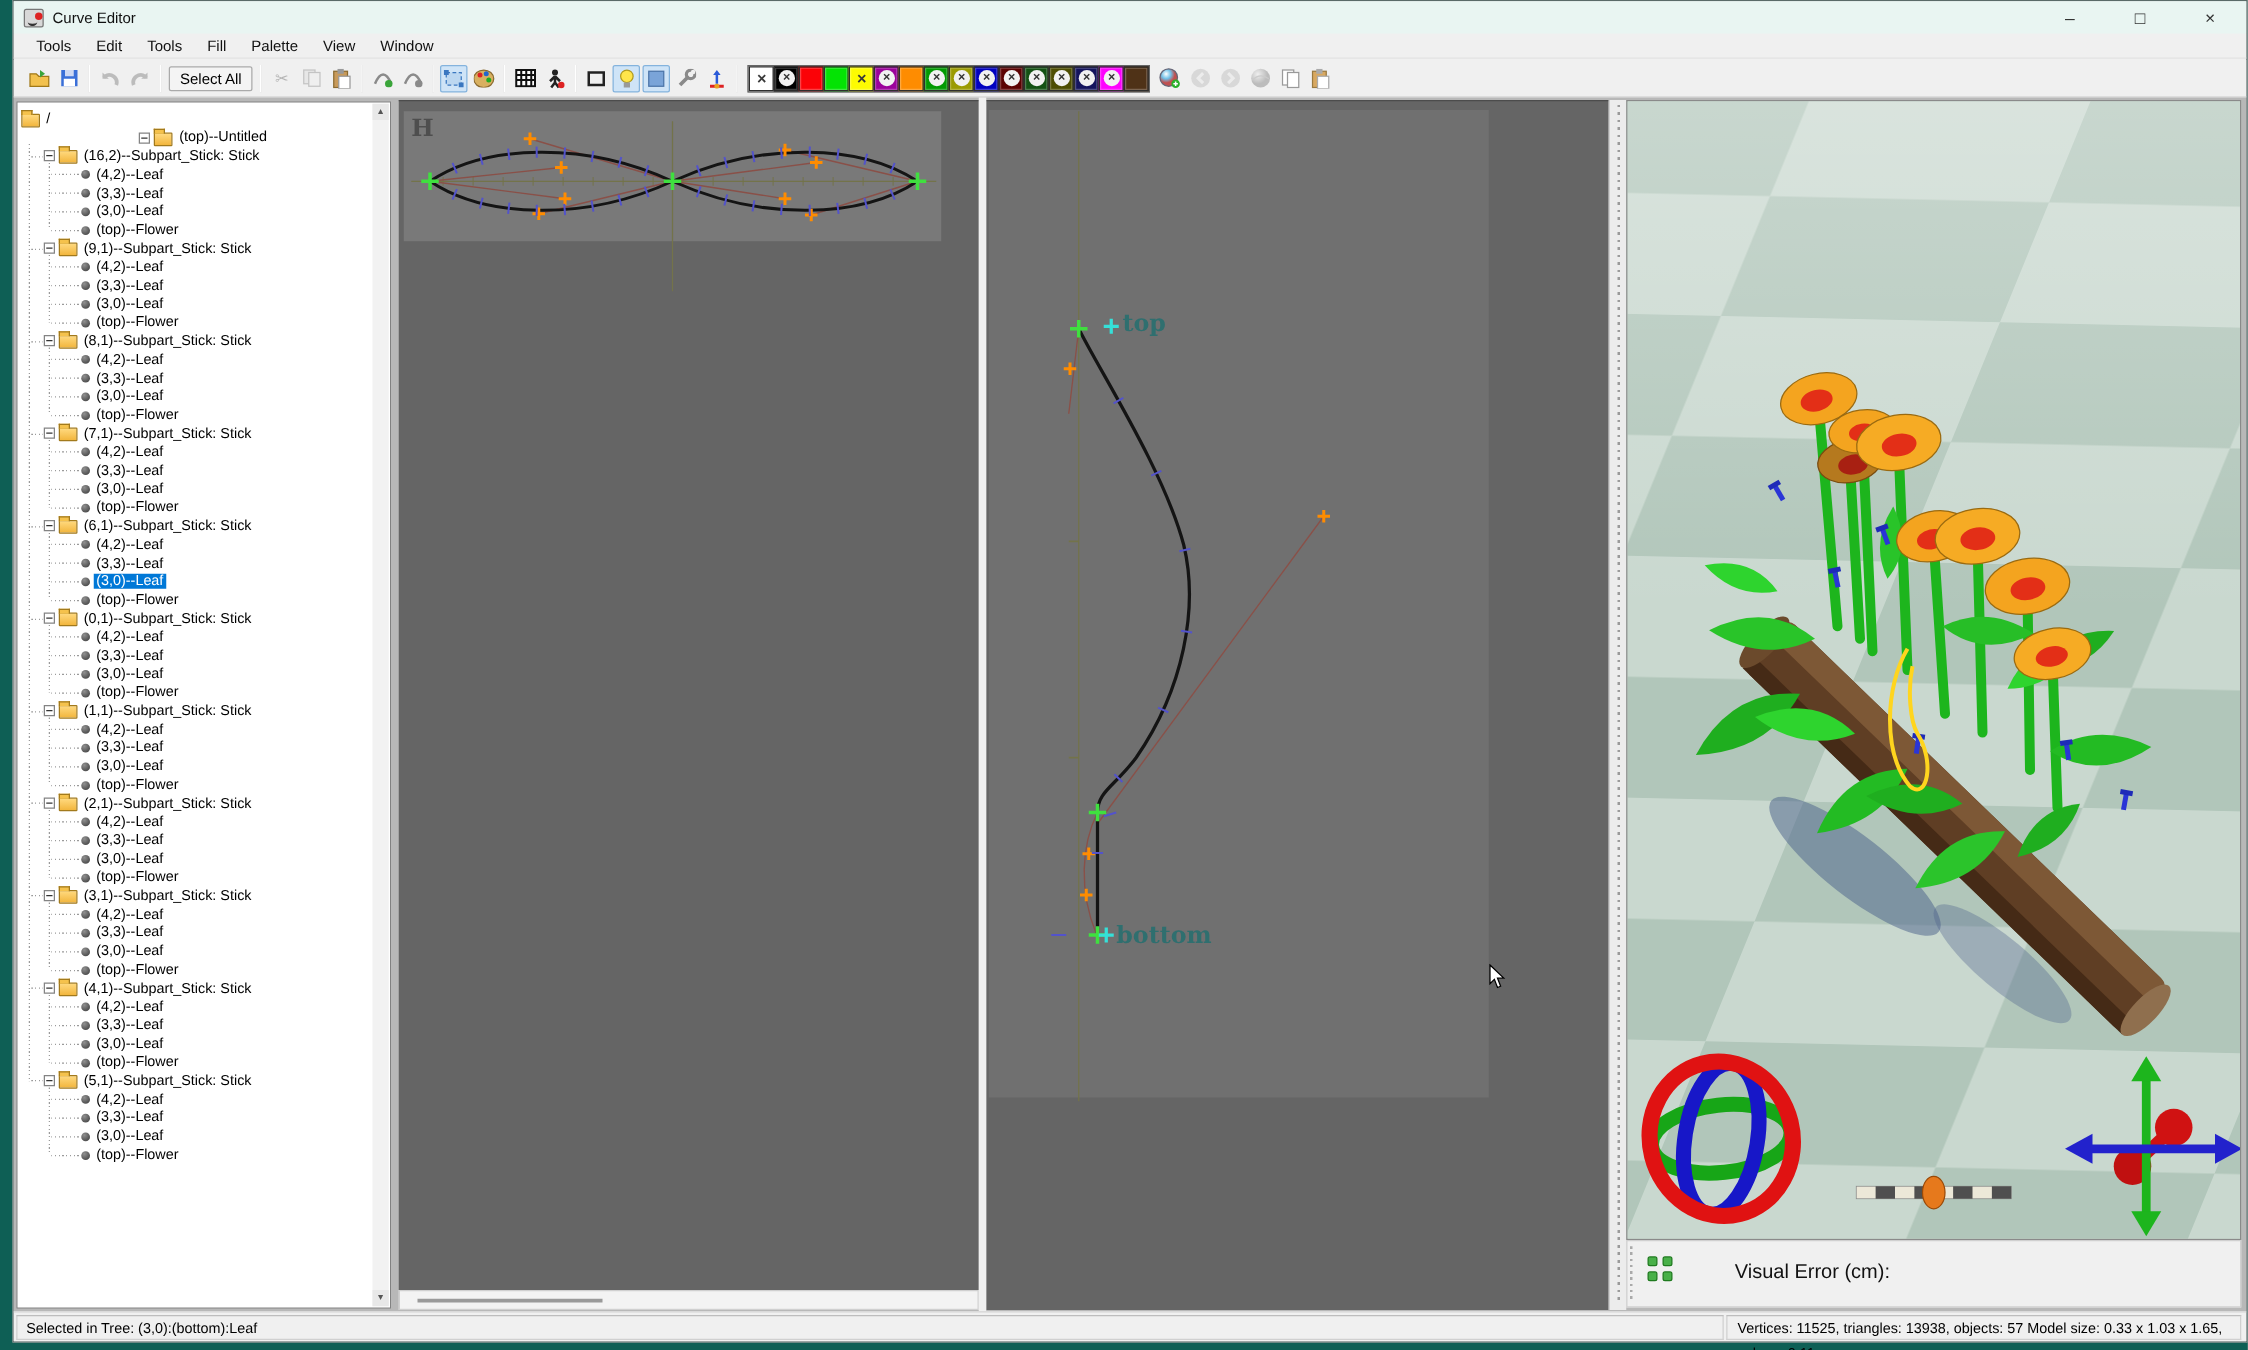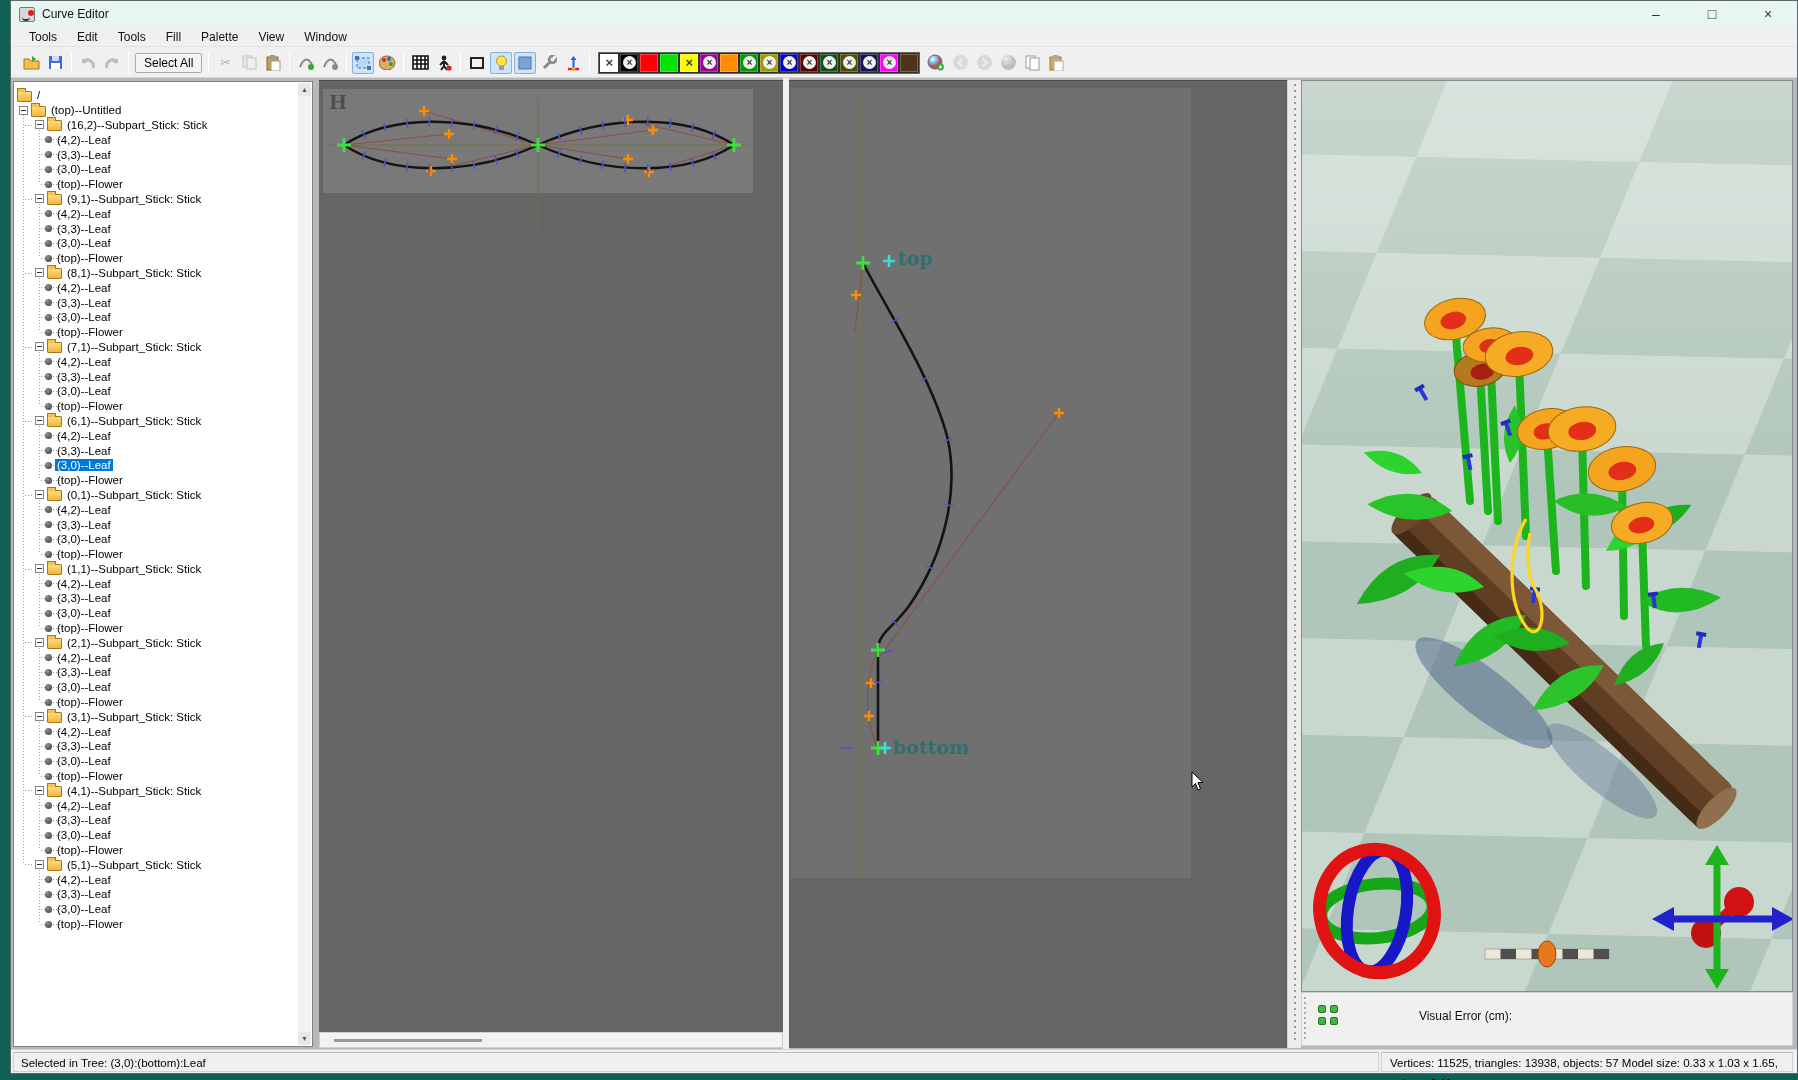--- a/index.html
+++ b/index.html
@@ -45,24 +45,24 @@
           font-size:10px; font-weight:bold; display:flex; align-items:center; justify-content:center; }
 
   
   .main { position:absolute; left:0; top:77px; right:0; height:971px; background:#b8b8b8; }
   .treepanel { position:absolute; left:2px; top:3px; width:300px; height:966px; background:#fff;
                border:1px solid #828282; overflow:hidden; }
   .treecontent { position:absolute; left:0; top:0; right:14px; bottom:0; padding-top:6px; }
   .trow { display:flex; align-items:center; height:14.8px; gap:3px; font-size:11.5px; color:#000;
           white-space:nowrap; position:relative; z-index:2; }
   .lv0 { padding-left:3px; }
-  .lv1 { padding-left:5px; }
+  .lv1 { padding-left:15px;justify-content:center; }
   .lv2 { padding-left:21px;
          background:repeating-linear-gradient(90deg,#9a9a9a 0 1px,transparent 1px 3px) 11px 7px / 9px 1px no-repeat; }
-  .lv3 { padding-left:31px;
+  .lv3 { padding-left:51px;
          background:repeating-linear-gradient(90deg,#9a9a9a 0 1px,transparent 1px 3px) 27px 7px / 23px 1px no-repeat; }
   .exp { width:9px; height:9px; background:#fff; border:1px solid #848484; position:relative; flex:none; }
   .exp::after { content:''; position:absolute; left:1px; right:1px; top:3px; height:1px; background:#333; }
   .fold { width:15px; height:11px; flex:none; background:linear-gradient(#ffd97e,#f2b63e);
           border:1px solid #a27a1c; border-radius:1px; position:relative; margin-top:2px; }
   .fold::before { content:''; position:absolute; top:-4px; left:-1px; width:7px; height:3px;
                   background:#f5c24c; border:1px solid #a27a1c; border-bottom:none; }
   .bul { width:7px; height:7px; flex:none; border-radius:50%;
          background:radial-gradient(circle at 35% 30%,#909090,#383838); }
   .tlabel { padding:0 2px; }
@@ -89,21 +89,21 @@
                 border:1px solid #8a8a8a; }
   .vbottom { position:absolute; left:1290px; top:914px; width:492px; height:54px; background:#f0f0f0;
              border:1px solid #d0d0d0; }
   .vbottom::before { content:''; position:absolute; left:2px; top:4px; bottom:4px; width:2px;
              background:repeating-linear-gradient(#aaa 0 2px,transparent 2px 5px); }
   .expandicon { position:absolute; left:16px; top:12px; width:22px; height:22px; }
   .expandicon i { position:absolute; width:8px; height:8px; background:#49b049; border:1px solid #1f7a1f;
                   border-radius:2px; }
   .expandicon i:nth-child(2){ left:12px; } .expandicon i:nth-child(3){ top:12px; }
   .expandicon i:nth-child(4){ left:12px; top:12px; }
-  .velabel { position:absolute; right:280px; top:16px; font-size:12px; color:#111;text-align:right; }
+  .velabel { position:absolute; right:280px; top:16px; font-size:16px; color:#111;text-align:right; }
   .sliderbox { position:absolute; left:217px; top:4px; width:271px; height:46px;
                border:1px dotted #8a8a8a; background:#f0f0f0; }
   .groove { position:absolute; left:10px; top:11px; width:250px; height:4px; background:#e6e6e6;
             border:1px solid #b2b2b2; border-radius:2px; }
   .vticks { position:absolute; left:12px; top:19px; width:242px; height:7px;
             background:repeating-linear-gradient(90deg,#999 0 1px,transparent 1px 15.1px); }
   .vlabels { position:absolute; left:6px; top:27px; width:212px; display:flex;
              justify-content:space-between; font-size:11px; color:#111; }
   .handle { position:absolute; left:251px; top:3px; width:15px; height:22px; background:#2f7fd6;
             clip-path:polygon(0 0,100% 0,100% 65%,50% 100%,0 65%); }

